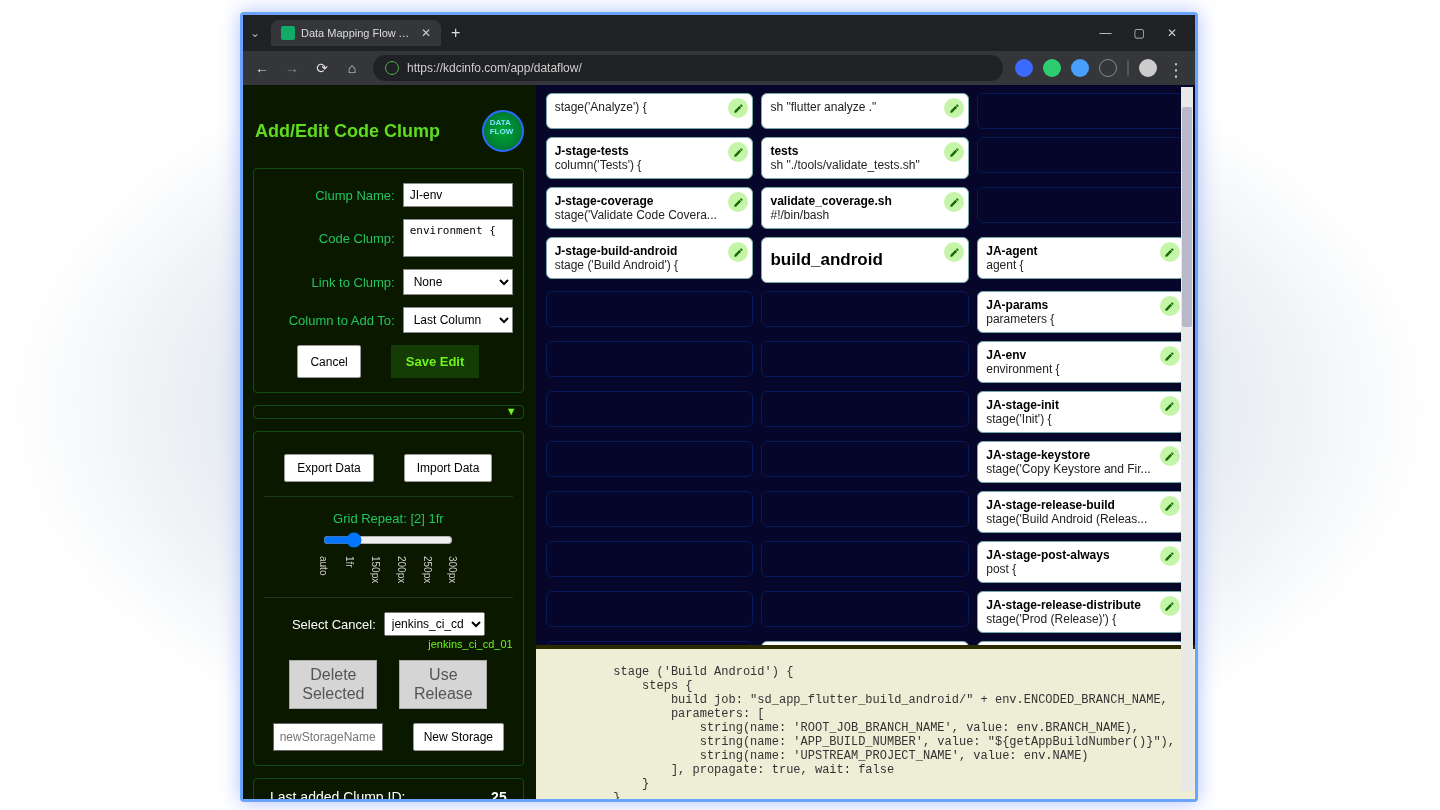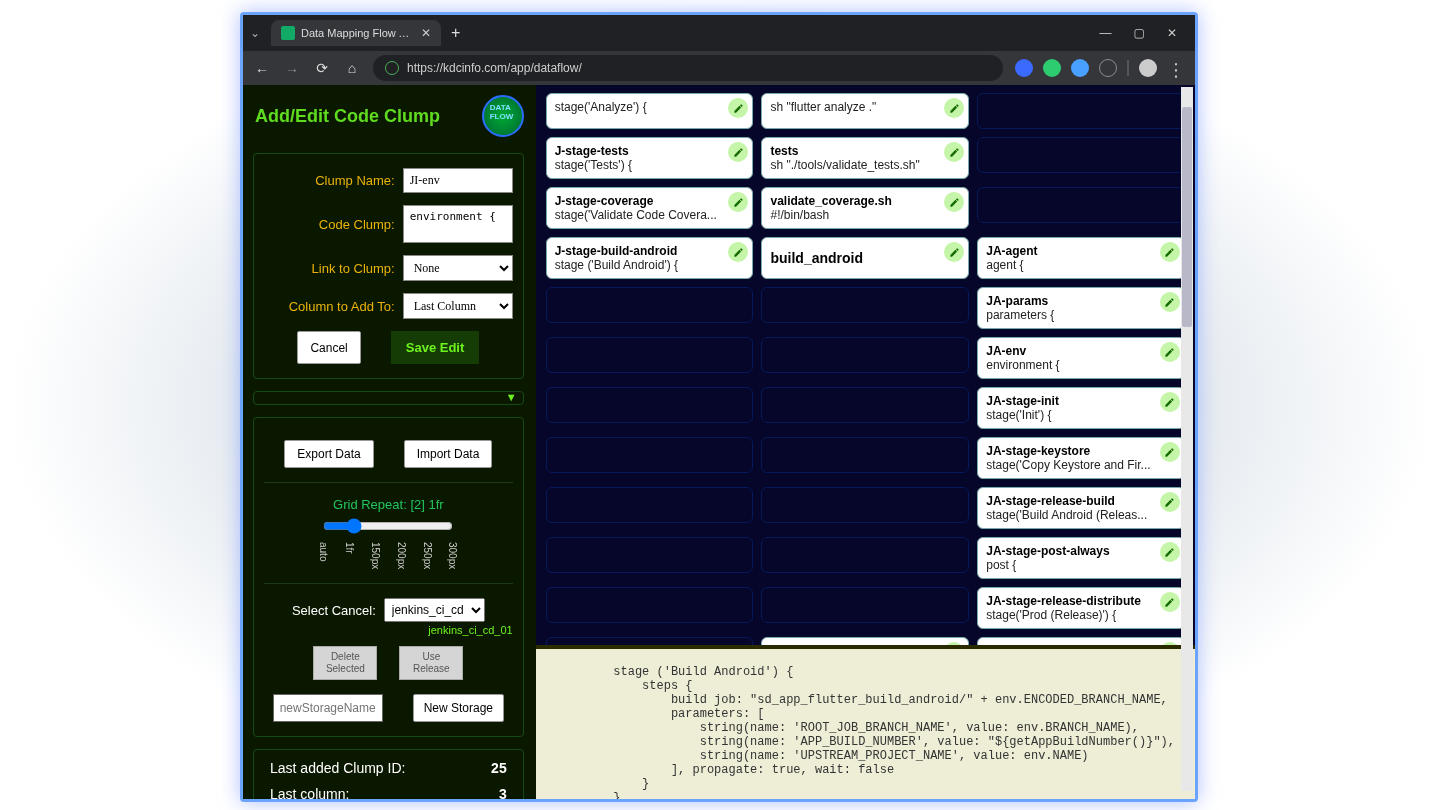--- a/index.html
+++ b/index.html
@@ -73,21 +73,21 @@
   .app {
     display:flex;
     height: calc(100% - 70px);
     background: #002;
   }
   .sidebar {
     width: 296px;
     background: #0b1800;
     border-right: 2px solid #0b1800;
     overflow-y:auto;
-    padding: 4px 6px 18px 6px;
+    padding: 19px 6px 18px 6px;
   }
   .sb-header {
     display:flex; align-items:center; justify-content:space-between;
     padding:6px 4px 10px 6px;
   }
   .sb-title {
     color:#5fdc1f;
     font-weight:bold;
     font-size:18px;
   }
@@ -98,45 +98,45 @@
     position:relative;
   }
   .sb-logo::after{content:"DATA\A FLOW"; white-space:pre; position:absolute; top:6px; left:6px; font-size:8px; color:#7fe0ff; font-weight:bold;}
   .panel {
     border:1px solid #164a14;
     border-radius:4px;
     margin:6px 4px 12px 4px;
     padding:14px 10px;
   }
   .frow { display:flex; align-items:center; justify-content:flex-end; gap:8px; margin-bottom:12px;}
-  .frow label { color:#eab308; font-size:13px; text-align:center; }
+  .frow label { color:#22c55e; font-size:13px; text-align:center; }
   .frow input[type=text], .frow textarea, .frow select {
     width:110px; font-size:12px; padding:4px 6px; border:1px solid #888;
-    background:#fff; font-family:Liberation Serif, serif;
+    background:#fff; font-family:Liberation Sans, sans-serif;
   }
   .frow textarea { height:38px; font-family: monospace; font-size:11px; resize:none;}
   .btnrow { display:flex; justify-content:center; gap:30px; margin-top:8px;}
   .btn-white { background:#fff; border:1px solid #999; padding:6px 12px; font-size:12px; border-radius:2px;}
   .btn-save { background:#143c04; color:#6ef31f; border:1px solid #143c04; padding:8px 14px; font-weight:bold; font-size:13px;}
   .panel-collapsed {
     border:1px solid #164a14; border-radius:4px; margin:6px 4px 12px 4px;
     height:14px; position:relative; background:#0b1800;
   }
   .panel-collapsed::after{content:"▼"; position:absolute; right:6px; top:-1px; color:#6ef31f; font-size:11px;}
   .center { text-align:center; }
   .slider-label{ color:#22c55e; font-size:13px; margin-bottom:6px; text-align:center;}
   input[type=range]{ width:130px; }
   .ticks { display:flex; justify-content:space-between; width:140px; margin:4px auto 0 auto;}
   .ticks span { writing-mode: vertical-rl; font-size:10px; color:#ccc; }
   .sep{height:1px;background:#1a3a1a;margin:14px 0;}
   .stor-row{display:flex;align-items:center;justify-content:center;gap:8px;}
   .stor-row label{color:#fff;font-size:13px;}
   .stor-sel{font-size:12px;padding:3px;}
   .stor-name{color:#6ef31f;font-size:11px;text-align:right;padding-left:38px;margin-top:2px;}
-  .grey-btn{background:#d5d5d5;color:#555;border:1px solid #aaa;font-size:10px;padding:4px 10px;width:64px;line-height:1.2;}
+  .grey-btn{background:#d5d5d5;color:#555;border:1px solid #aaa;font-size:16px;padding:4px 10px;width:88px;line-height:1.2;}
   .stats{padding:10px 16px;}
   .stats-row{display:flex;justify-content:space-between;color:#fff;font-size:14px;margin-bottom:10px;}
   .stats-row .v{font-weight:bold;}
 
   
   .main {
     flex:1;
     display:flex; flex-direction:column;
     background:#05062a;
   }
@@ -151,21 +151,21 @@
   .card {
     background:#fff;
     border-radius:6px;
     padding:6px 30px 6px 8px;
     position:relative;
     min-height:36px;
     border:1px solid #7aa;
   }
   .card .t1{font-weight:bold;font-size:12px;color:#000;white-space:nowrap;overflow:hidden;text-overflow:ellipsis;}
   .card .t2{font-size:12px;color:#222;white-space:nowrap;overflow:hidden;text-overflow:ellipsis;}
-  .card.single .t1{font-weight:bold;font-size:14px;}
+  .card.single .t1{font-weight:bold;font-size:17px;}
   .card.single{padding-top:12px;padding-bottom:12px;}
   .empty {
     border:1px solid #061a5a;
     border-radius:6px;
     min-height:36px;
     background:transparent;
   }
   .edit-ico {
     position:absolute; right:4px; top:4px;
     width:20px;height:20px;border-radius:50%;
@@ -337,21 +337,21 @@
               </div>
             </div>
             <div class="col">
               <div class="empty"></div>
             </div>
           </div>
           <div class="row">
             <div class="col">
               <div class="card">
                 <div class="t1">J-stage-tests</div>
-                <div class="t2">stage('Tests') {</div>
+                <div class="t2">column('Tests') {</div>
                 <div class="edit-ico">
                   <svg viewBox="0 0 24 24">
                     <path d="M3 17.25V21h3.75l11-11-3.75-3.75-11 11zM20.7 7.04a1 1 0 0 0 0-1.41l-2.34-2.34a1 1 0 0 0-1.41 0l-1.83 1.83 3.75 3.75 1.83-1.83z"></path>
                   </svg>
                 </div>
               </div>
             </div>
             <div class="col">
               <div class="card">
                 <div class="t1">tests</div>

